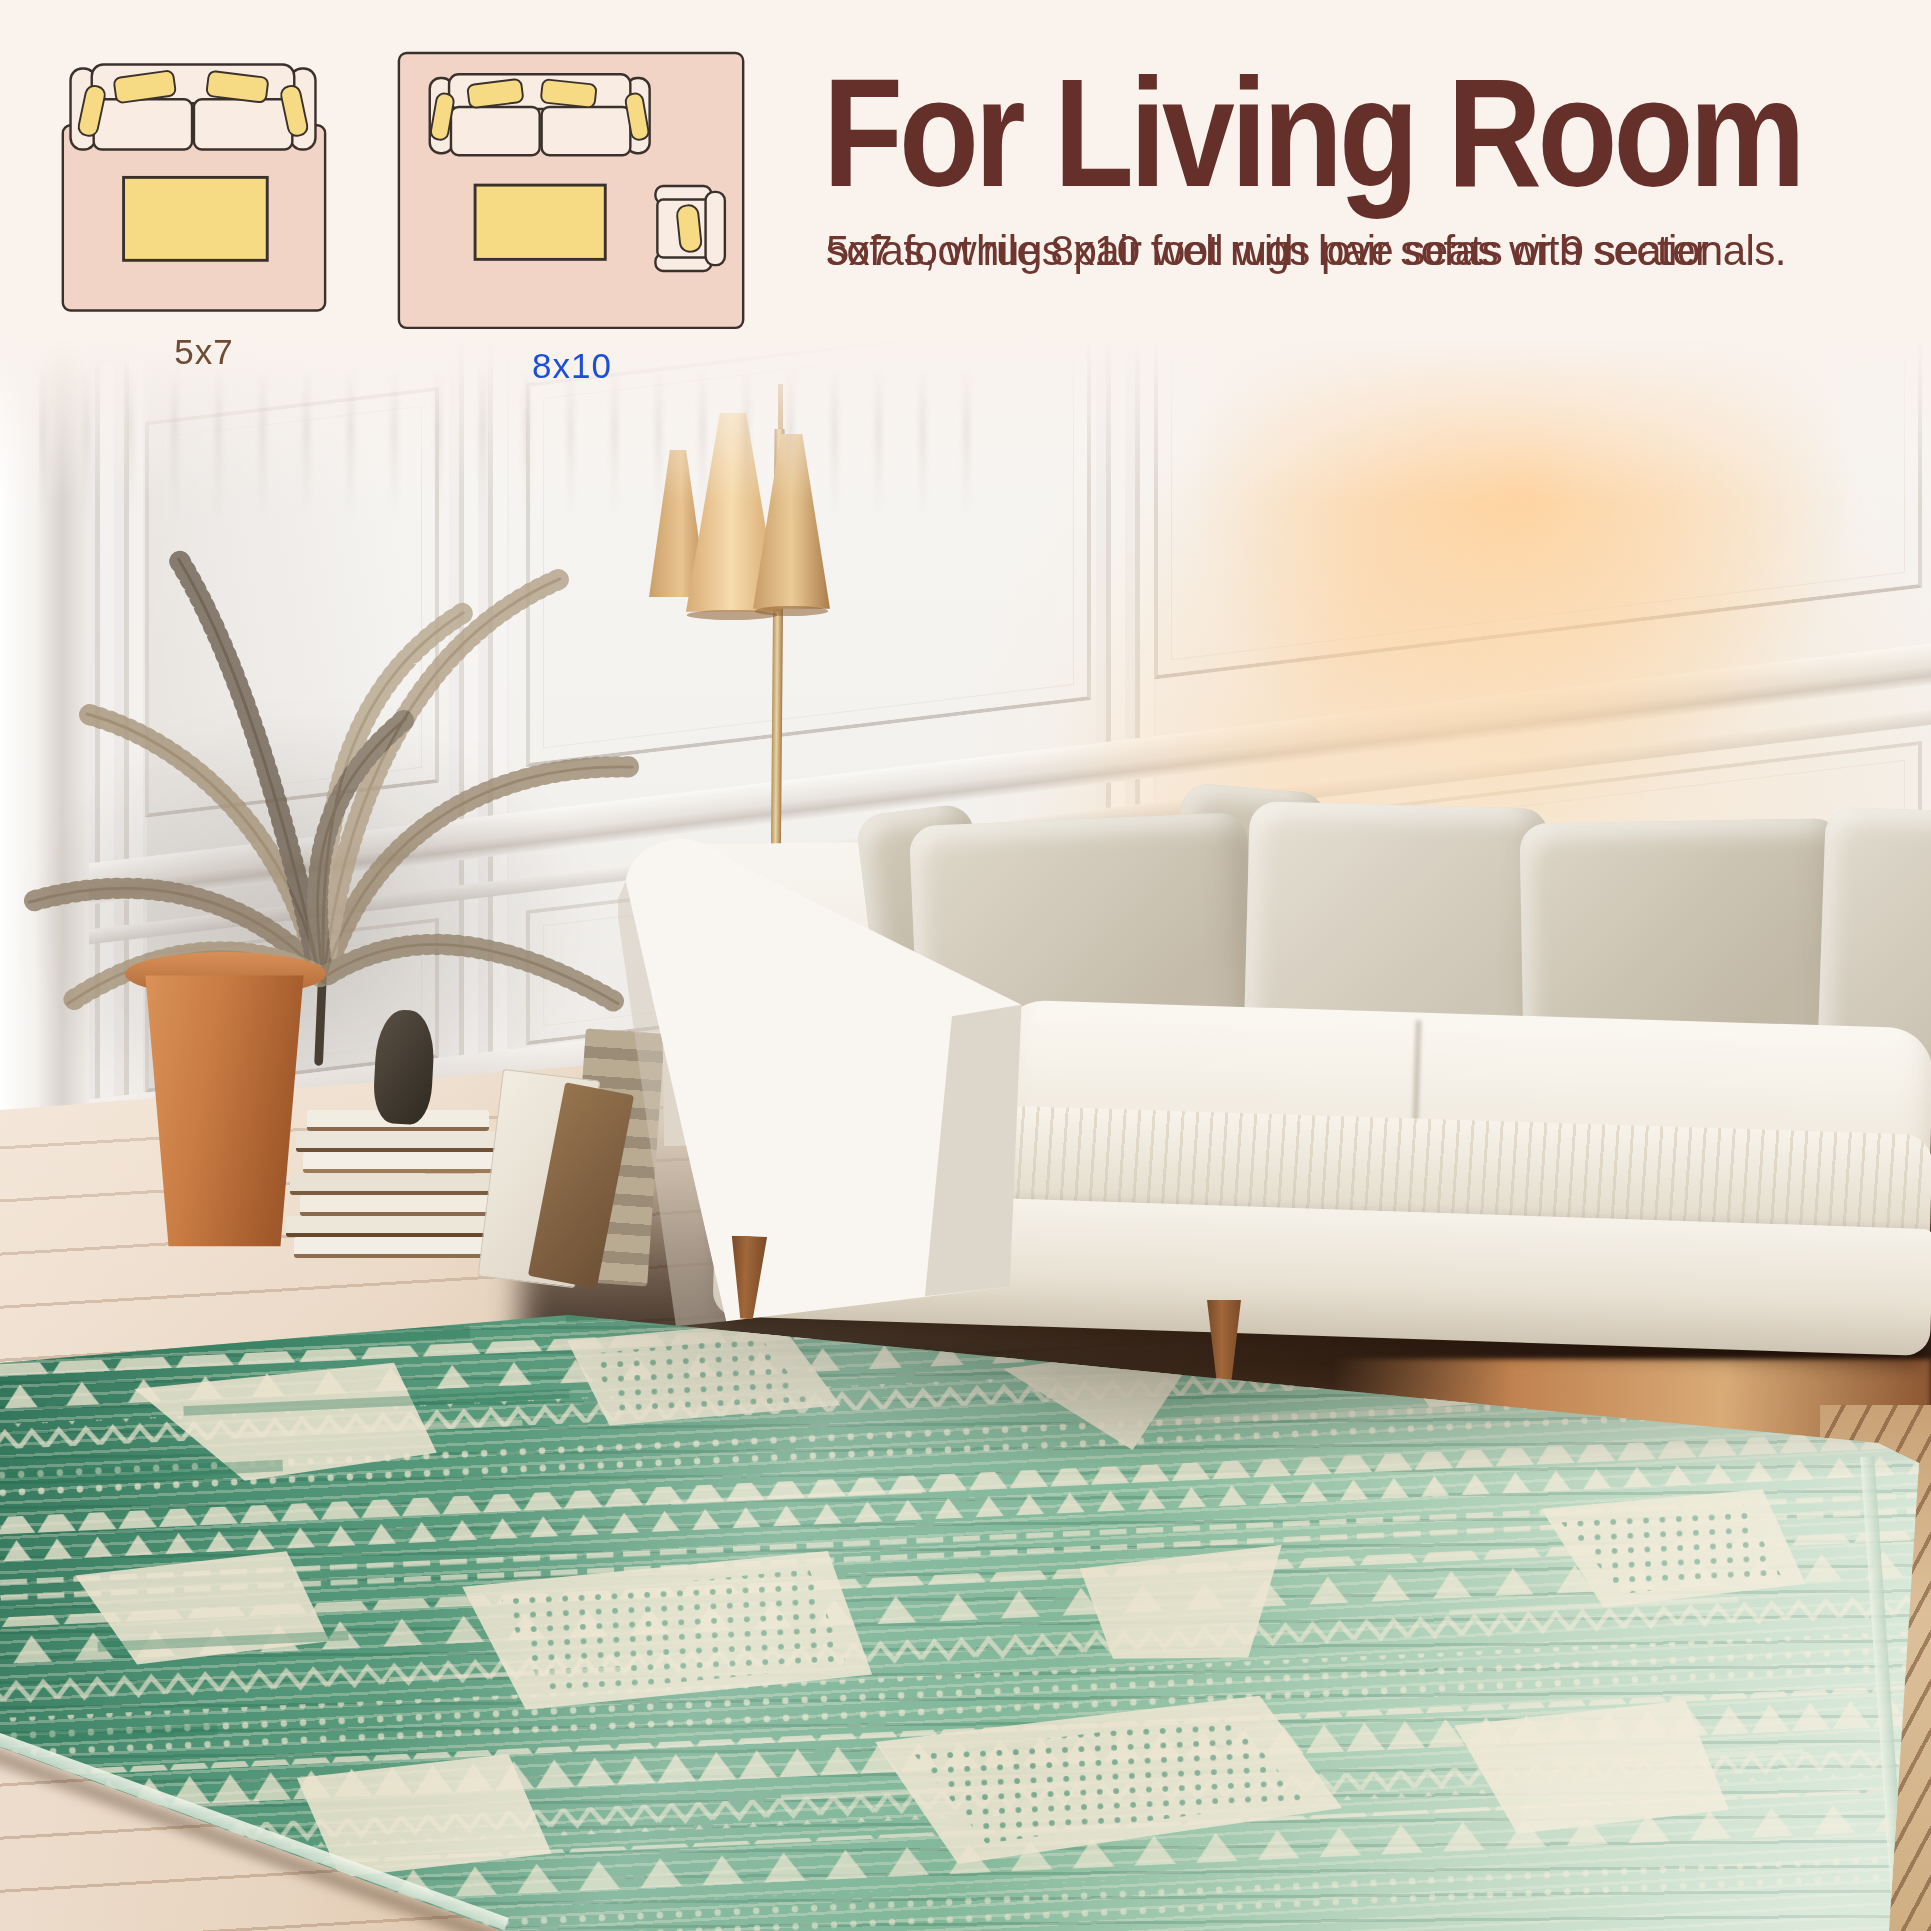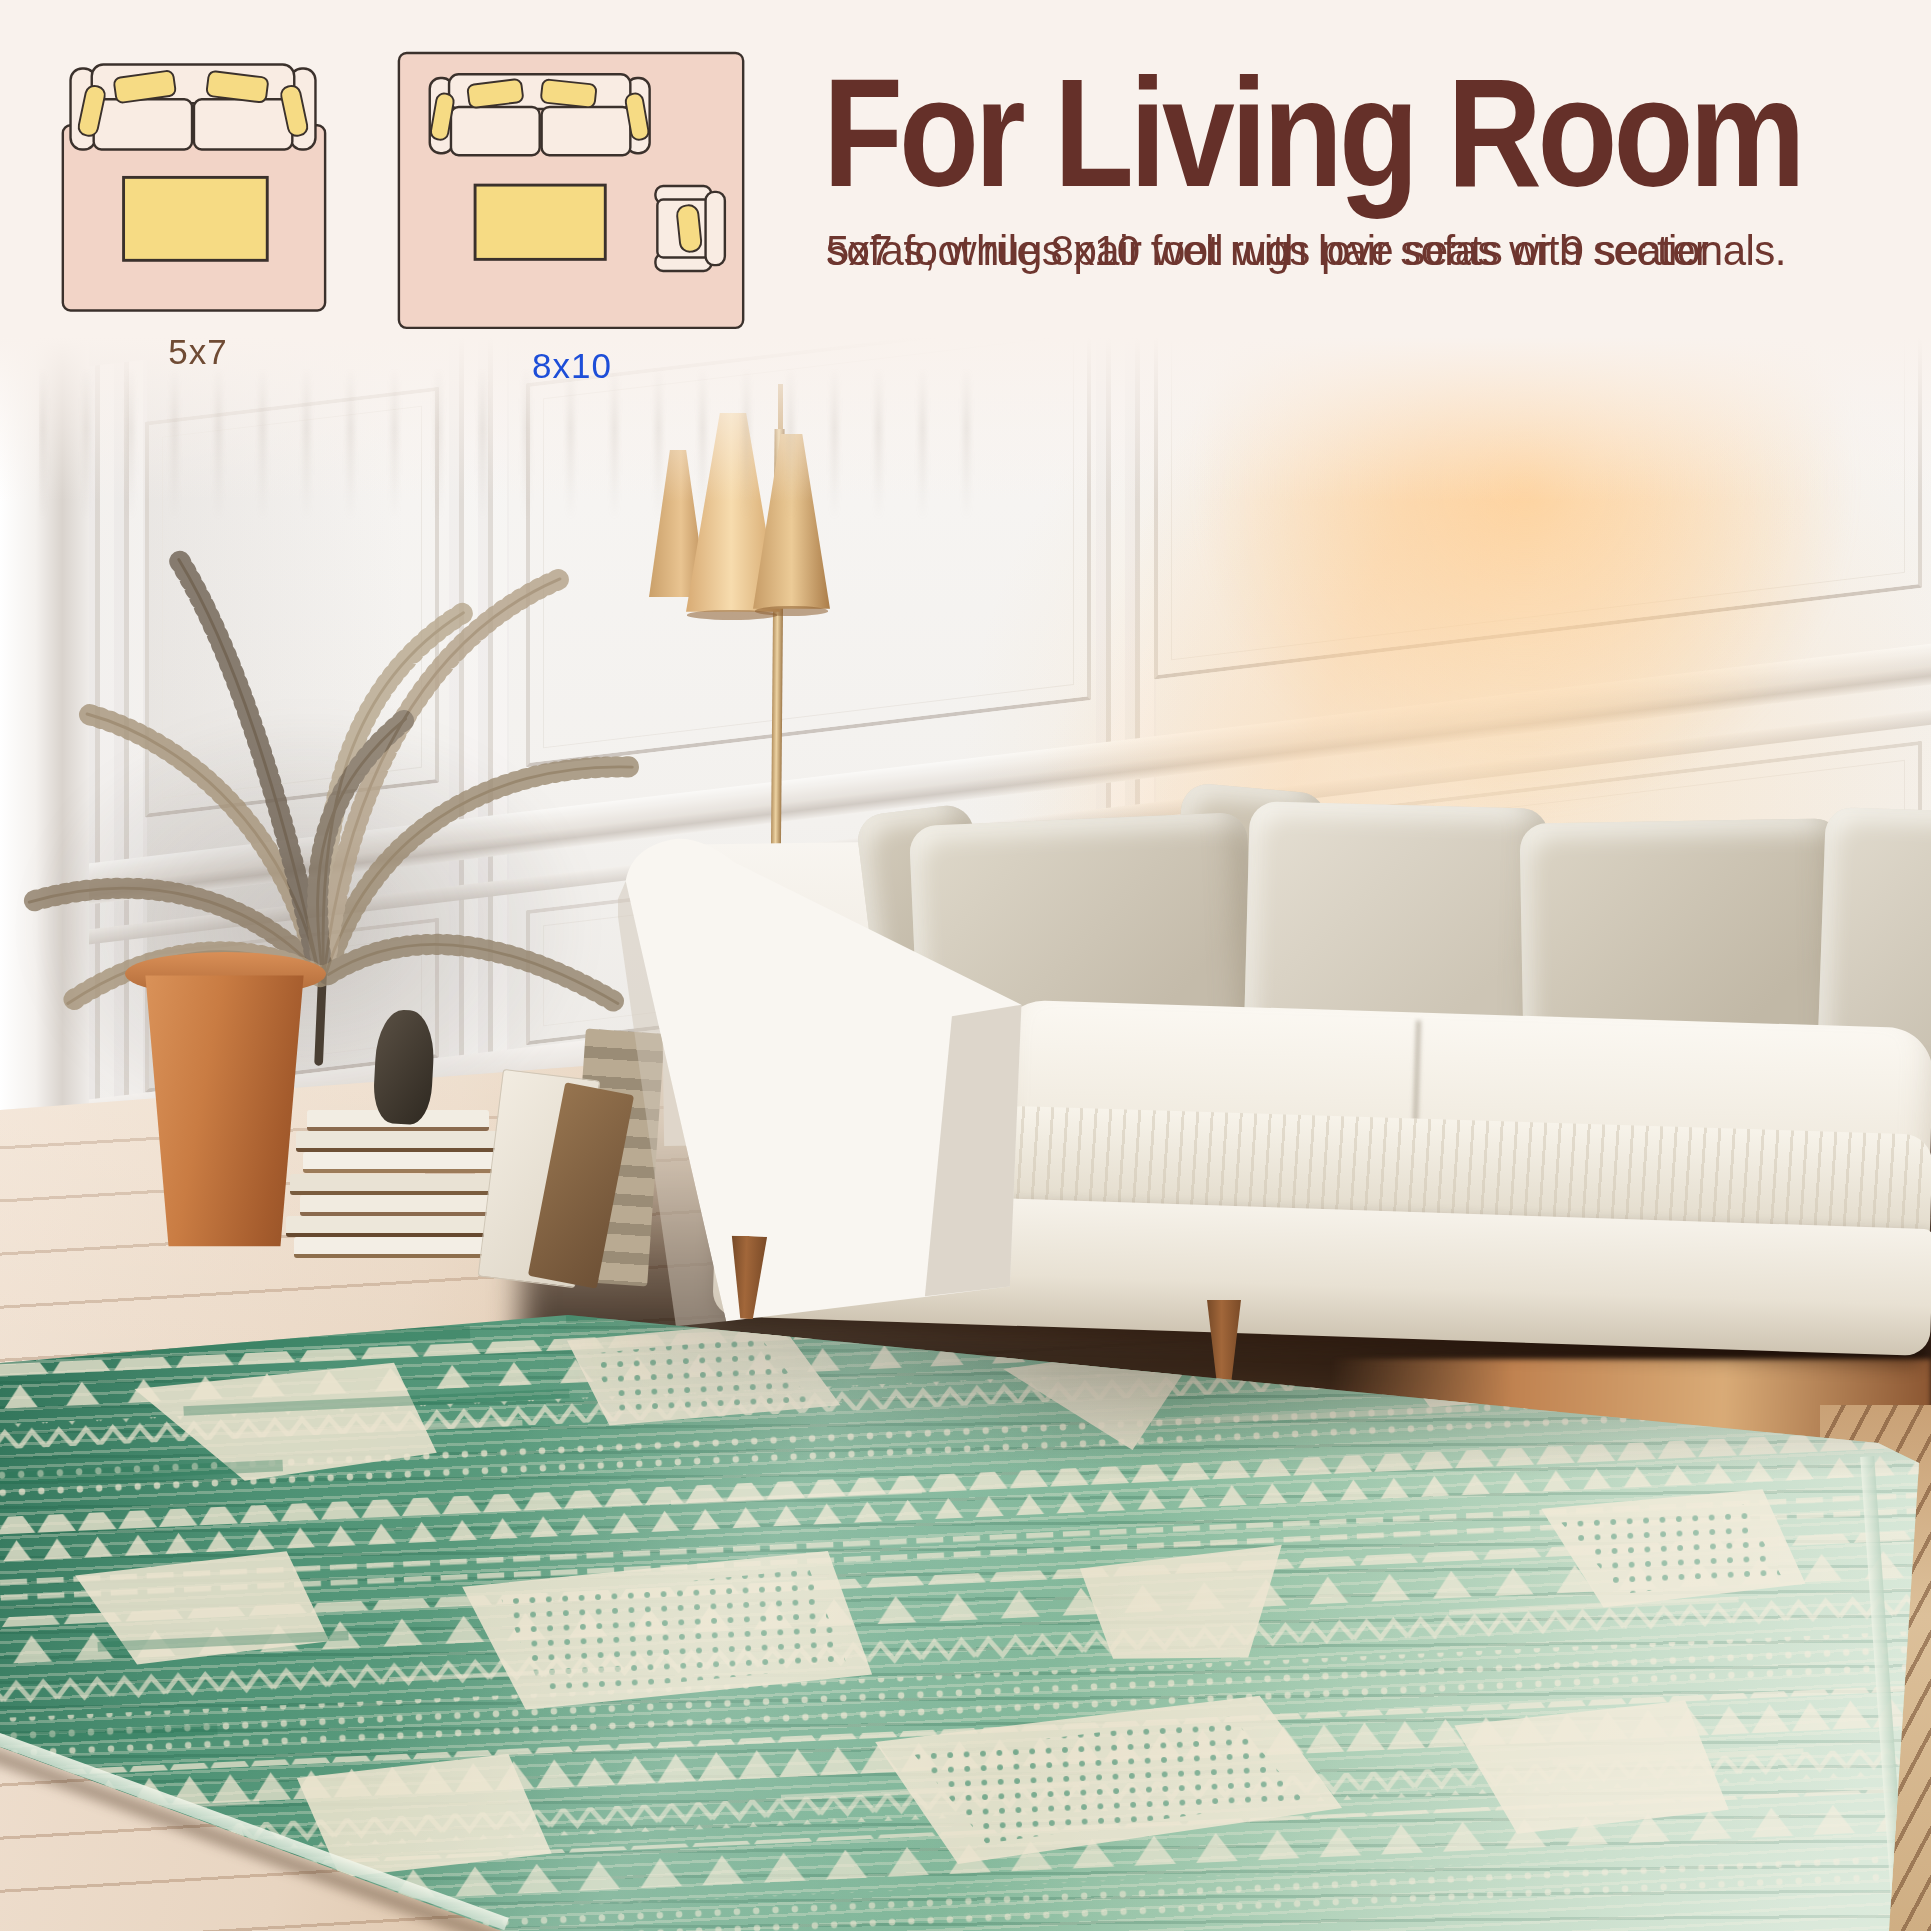--- a/index.html
+++ b/index.html
@@ -128,21 +128,21 @@
   .top-blur{left:39px;top:367px;width:966px;height:154px;filter:blur(2.9px);opacity:.5;
     background:repeating-linear-gradient(90deg,rgba(172,160,150,.35) 0 6.8px,rgba(172,160,150,0) 6.8px 44px);
     -webkit-mask-image:linear-gradient(180deg,transparent,#000 40%,transparent);mask-image:linear-gradient(180deg,transparent,#000 40%,transparent);}
 
   
   .banner-bg{left:0;top:0;width:1931px;height:328px;background:#f9f2ed;}
   .headline{left:823px;top:56px;width:1352px;font-weight:bold;font-size:154px;line-height:1;
     letter-spacing:-4.8px;transform:scaleX(.85);transform-origin:0 0;white-space:nowrap;}
   .bodytext{left:826px;top:223px;width:1159px;font-size:42px;line-height:55px;letter-spacing:-0.5px;white-space:nowrap;}
   .diagram-label{top:332px;font-size:35px;text-align:center;letter-spacing:1px;}
-  .dlabel1{left:58px;width:280px;}
+  .dlabel1{left:64px;width:280px;}
   .dlabel2{left:396px;top:346px;width:352px;}
 </style>
 </head>
 <body>
 
 <div id="stage">
 
   <div class="photo">
 
     <div class="wall"></div>

